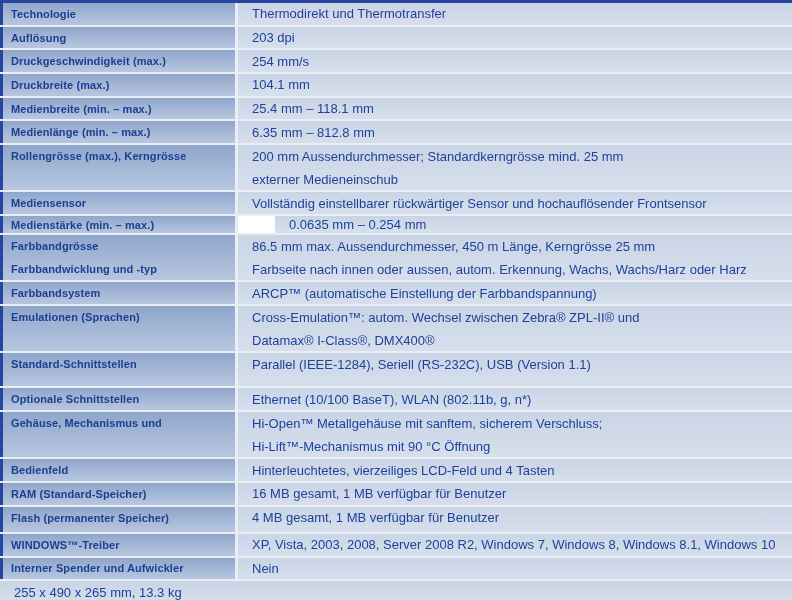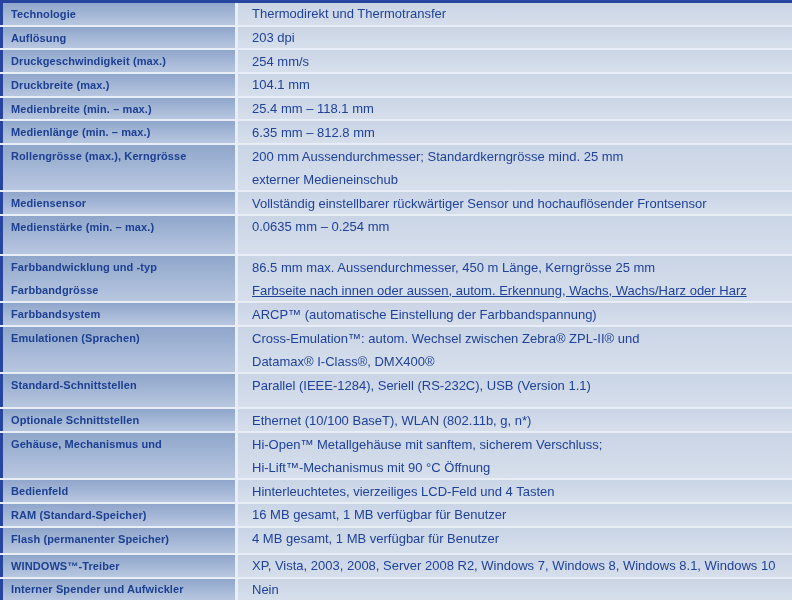--- a/index.html
+++ b/index.html
@@ -103,36 +103,36 @@
         </div>
       </div>
       <div class="row" style="height: 23.68px;">
         <div class="label-cell">
           <div class="line label-line" style="height: 21.68px;">Mediensensor</div>
         </div>
         <div class="value-cell">
           <div class="line value-line" style="height: 21.68px;">Vollständig einstellbarer rückwärtiger Sensor und hochauflösender Frontsensor</div>
         </div>
       </div>
-      <div class="row" style="height: 40px;">
+      <div class="row" style="height: 19px; gap: 37px;">
         <div class="label-cell">
           <div class="line label-line" style="height: 21.68px;">Medienstärke (min. – max.)</div>
         </div>
         <div class="value-cell">
           <div class="line value-line" style="height: 21.68px;">0.0635 mm – 0.254 mm</div>
         </div>
       </div>
       <div class="row" style="height: 47.36px;">
         <div class="label-cell">
+          <div class="line label-line" style="height: 22.68px;">Farbbandgrösse</div>
           <div class="line label-line" style="height: 22.68px;">Farbbandwicklung und -typ</div>
-          <div class="line label-line" style="height: 22.68px;">Farbbandgrösse</div>
         </div>
         <div class="value-cell">
           <div class="line value-line" style="height: 22.68px;">86.5 mm max. Aussendurchmesser, 450 m Länge, Kerngrösse 25 mm</div>
-          <div class="line value-line" style="height: 22.68px; text-decoration: underline;">Farbseite nach innen oder aussen, autom. Erkennung, Wachs, Wachs/Harz oder Harz</div>
+          <div class="line value-line" style="height: 22.68px;">Farbseite nach innen oder aussen, autom. Erkennung, Wachs, Wachs/Harz oder Harz</div>
         </div>
       </div>
       <div class="row" style="height: 23.68px;">
         <div class="label-cell">
           <div class="line label-line" style="height: 21.68px;">Farbbandsystem</div>
         </div>
         <div class="value-cell">
           <div class="line value-line" style="height: 21.68px;">ARCP™ (automatische Einstellung der Farbbandspannung)</div>
         </div>
       </div>

